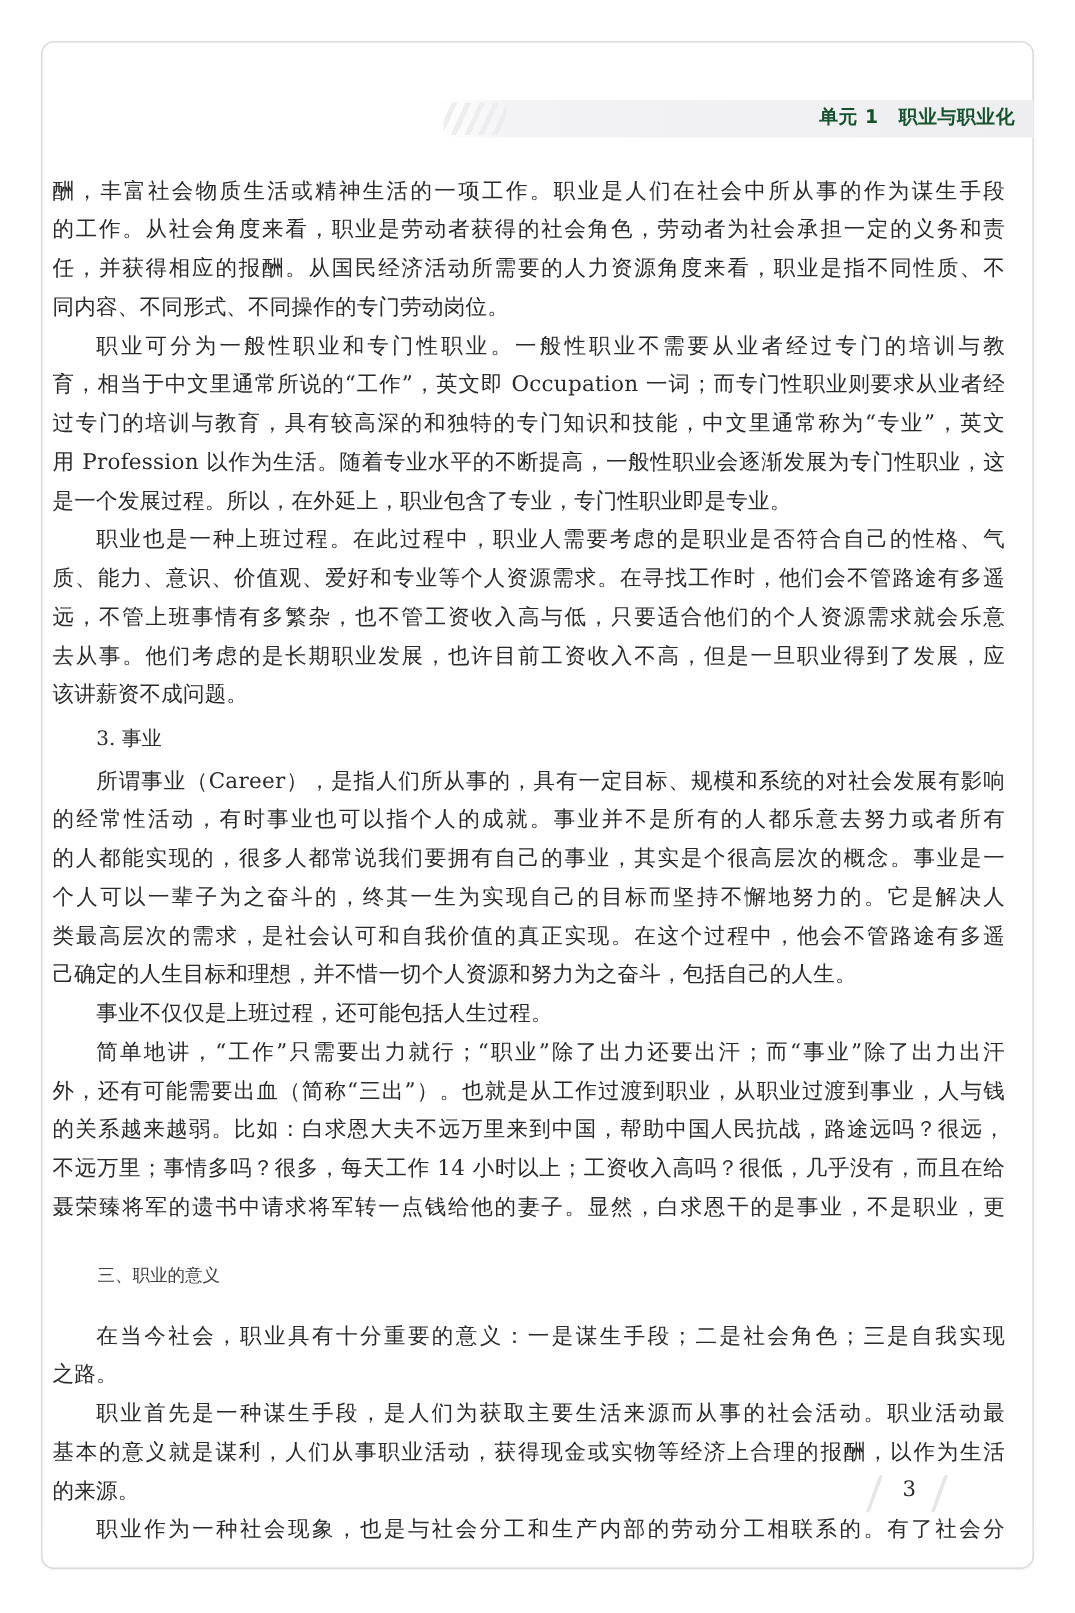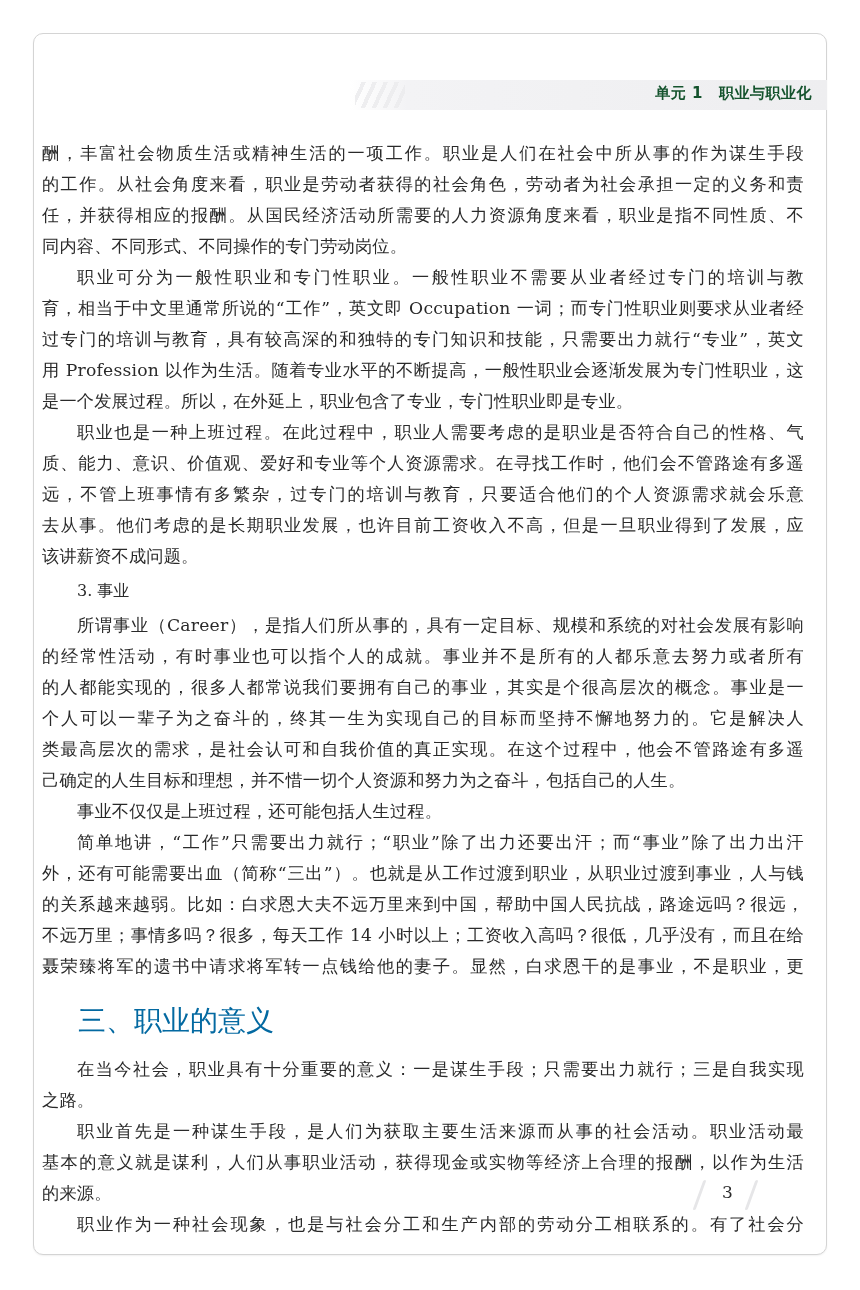--- a/index.html
+++ b/index.html
@@ -77,22 +77,22 @@
     .subheading {
       height: 38px;
       line-height: 38px;
       font-size: 16px;
       padding-left: 35px;
     }
     .section-heading {
       height: 58px;
       line-height: 58px;
       font-family: "DejaVu Sans", "Liberation Sans", sans-serif;
-      font-size: 28px;
-      color: #0369a1;
+      font-size: 14px;
+      color: #404040;
       padding-left: 36px;
       margin-top: 10px;
       margin-bottom: 4px;
     }
     .folio {
       position: absolute;
       left: 690px;
       top: 1178px;
       width: 80px;
       height: 40px;
@@ -132,29 +132,29 @@
   <div>
     <div class="line">酬，丰富社会物质生活或精神生活的一项工作。职业是人们在社会中所从事的作为谋生手段</div>
     <div class="line">的工作。从社会角度来看，职业是劳动者获得的社会角色，劳动者为社会承担一定的义务和责</div>
     <div class="line">任，并获得相应的报酬。从国民经济活动所需要的人力资源角度来看，职业是指不同性质、不</div>
     <div class="line last">同内容、不同形式、不同操作的专门劳动岗位。</div>
   </div>
 
   <div>
     <div class="line indent">职业可分为一般性职业和专门性职业。一般性职业不需要从业者经过专门的培训与教</div>
     <div class="line">育，相当于中文里通常所说的“工作”，英文即 Occupation 一词；而专门性职业则要求从业者经</div>
-    <div class="line">过专门的培训与教育，具有较高深的和独特的专门知识和技能，只需要出力就行“专业”，英文</div>
+    <div class="line">过专门的培训与教育，具有较高深的和独特的专门知识和技能，中文里通常称为“专业”，英文</div>
     <div class="line">用 Profession 以作为生活。随着专业水平的不断提高，一般性职业会逐渐发展为专门性职业，这</div>
     <div class="line last">是一个发展过程。所以，在外延上，职业包含了专业，专门性职业即是专业。</div>
   </div>
 
   <div>
     <div class="line indent">职业也是一种上班过程。在此过程中，职业人需要考虑的是职业是否符合自己的性格、气</div>
     <div class="line">质、能力、意识、价值观、爱好和专业等个人资源需求。在寻找工作时，他们会不管路途有多遥</div>
-    <div class="line">远，不管上班事情有多繁杂，过专门的培训与教育，只要适合他们的个人资源需求就会乐意</div>
+    <div class="line">远，不管上班事情有多繁杂，也不管工资收入高与低，只要适合他们的个人资源需求就会乐意</div>
     <div class="line">去从事。他们考虑的是长期职业发展，也许目前工资收入不高，但是一旦职业得到了发展，应</div>
     <div class="line last">该讲薪资不成问题。</div>
   </div>
 
   <div class="subheading">3. 事业</div>
 
   <div>
     <div class="line indent">所谓事业（Career），是指人们所从事的，具有一定目标、规模和系统的对社会发展有影响</div>
     <div class="line">的经常性活动，有时事业也可以指个人的成就。事业并不是所有的人都乐意去努力或者所有</div>
     <div class="line">的人都能实现的，很多人都常说我们要拥有自己的事业，其实是个很高层次的概念。事业是一</div>
@@ -171,21 +171,21 @@
     <div class="line indent">简单地讲，“工作”只需要出力就行；“职业”除了出力还要出汗；而“事业”除了出力出汗</div>
     <div class="line">外，还有可能需要出血（简称“三出”）。也就是从工作过渡到职业，从职业过渡到事业，人与钱</div>
     <div class="line">的关系越来越弱。比如：白求恩大夫不远万里来到中国，帮助中国人民抗战，路途远吗？很远，</div>
     <div class="line">不远万里；事情多吗？很多，每天工作 14 小时以上；工资收入高吗？很低，几乎没有，而且在给</div>
     <div class="line">聂荣臻将军的遗书中请求将军转一点钱给他的妻子。显然，白求恩干的是事业，不是职业，更</div>
   </div>
 
   <div class="section-heading">三、职业的意义</div>
 
   <div>
-    <div class="line indent">在当今社会，职业具有十分重要的意义：一是谋生手段；只需要出力就行；三是自我实现</div>
+    <div class="line indent">在当今社会，职业具有十分重要的意义：一是谋生手段；二是社会角色；三是自我实现</div>
     <div class="line last">之路。</div>
   </div>
 
   <div>
     <div class="line indent">职业首先是一种谋生手段，是人们为获取主要生活来源而从事的社会活动。职业活动最</div>
     <div class="line">基本的意义就是谋利，人们从事职业活动，获得现金或实物等经济上合理的报酬，以作为生活</div>
     <div class="line last">的来源。</div>
   </div>
 
   <div>

